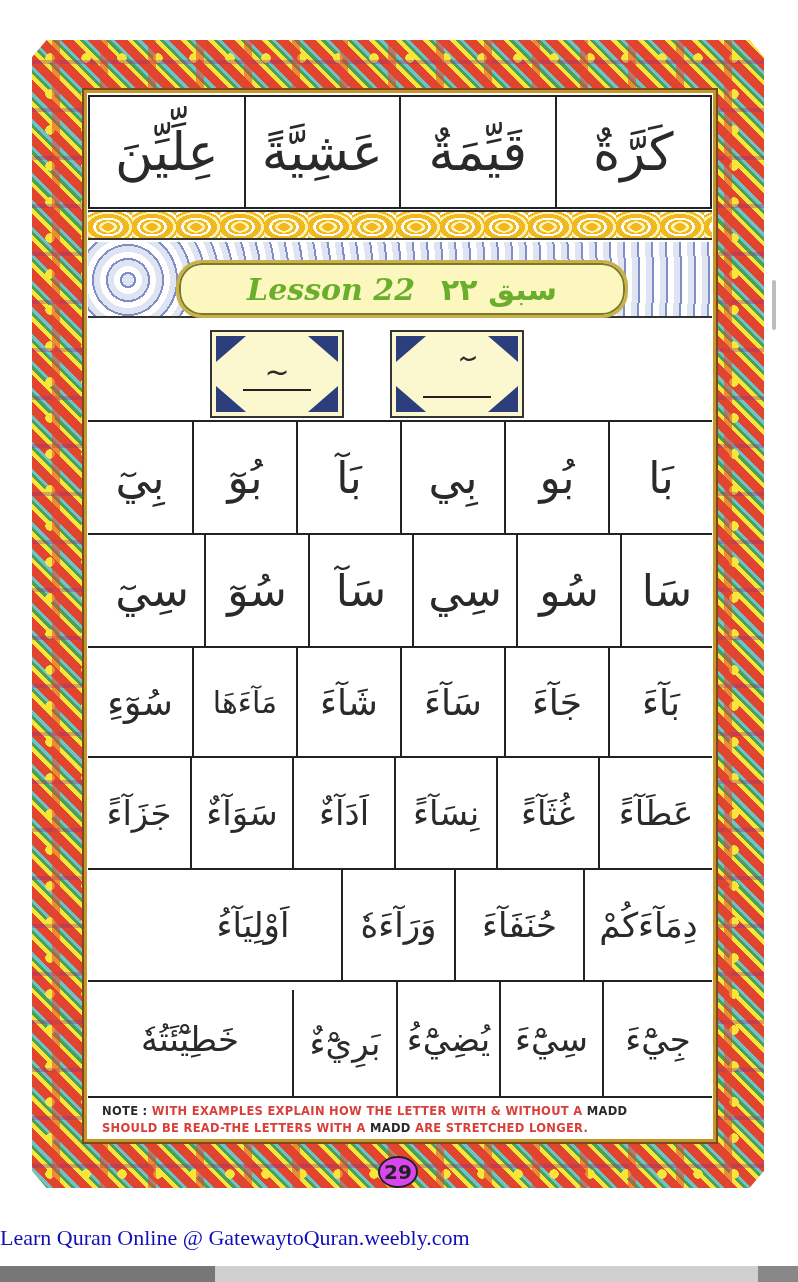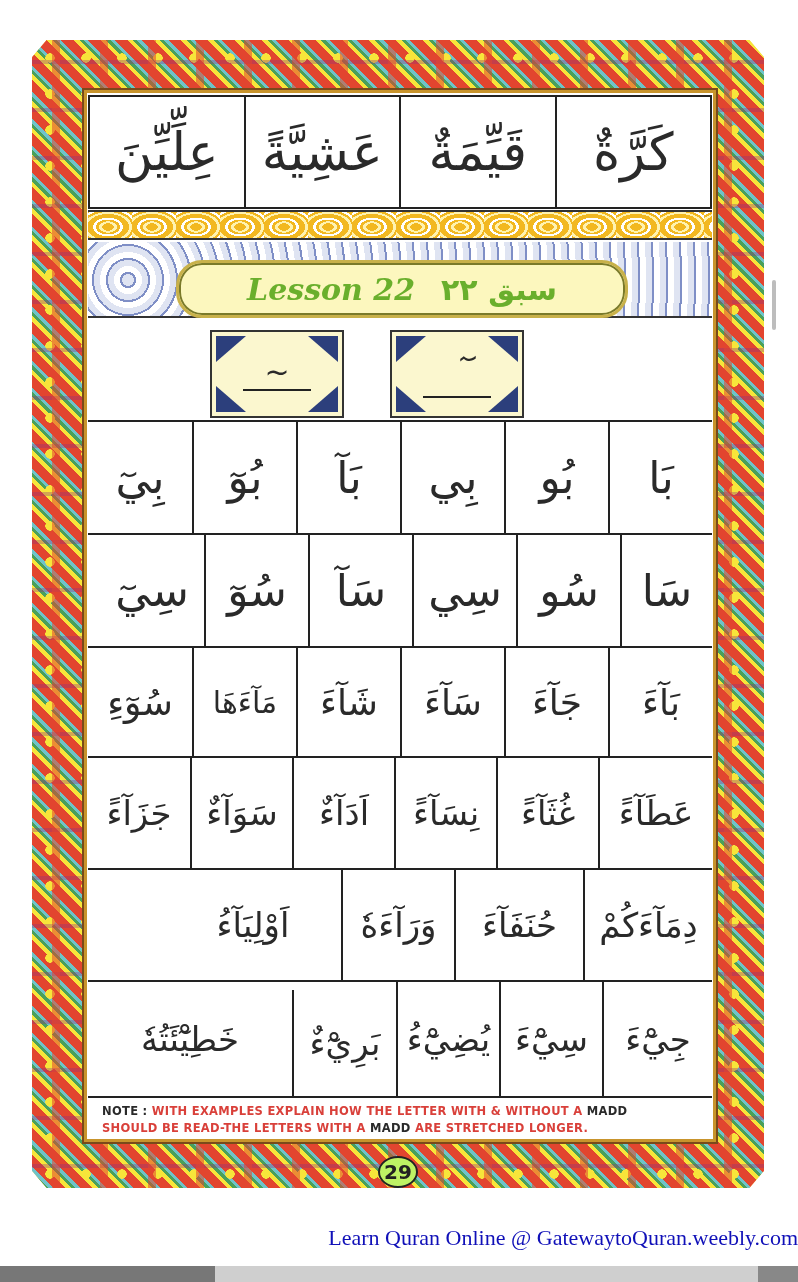--- a/index.html
+++ b/index.html
@@ -115,28 +115,28 @@
       padding: 5px 0 0 14px;
       font-family: "DejaVu Sans", sans-serif; font-weight: bold; font-size: 11.5px; line-height: 17px;
       letter-spacing: 0.3px;
     }
     .note .dark { color: #2a2a2a; }
     .note .red { color: #d9403a; }
 
     
     .page-badge {
       position: absolute; left: 378px; top: 1156px; width: 40px; height: 32px;
-      border-radius: 50%; background: #bef264; border: 2px solid #222;
+      border-radius: 50%; background: #d946ef; border: 2px solid #222;
       display: flex; align-items: center; justify-content: center;
       font-family: "DejaVu Sans", sans-serif; font-weight: bold; font-size: 20px; color: #222;
     }
 
     
     .footer {
-      position: absolute; left: 0; top: 1225px; width: 798px; text-align: right;
+      position: absolute; left: 0; top: 1225px; width: 798px; text-align: left;
       font-family: "Liberation Serif", serif; font-size: 22px; color: #1010b8;
     }
     .scan-edge {
       position: absolute; left: 0; top: 1266px; width: 798px; height: 16px;
       background: linear-gradient(90deg, #777 0 27%, #cfcfcf 27% 95%, #888 95%);
     }
     .binder { position: absolute; left: 772px; top: 280px; width: 4px; height: 50px; background: #bdbdbd; border-radius: 2px; }
   </style>
 </head>
 <body>

